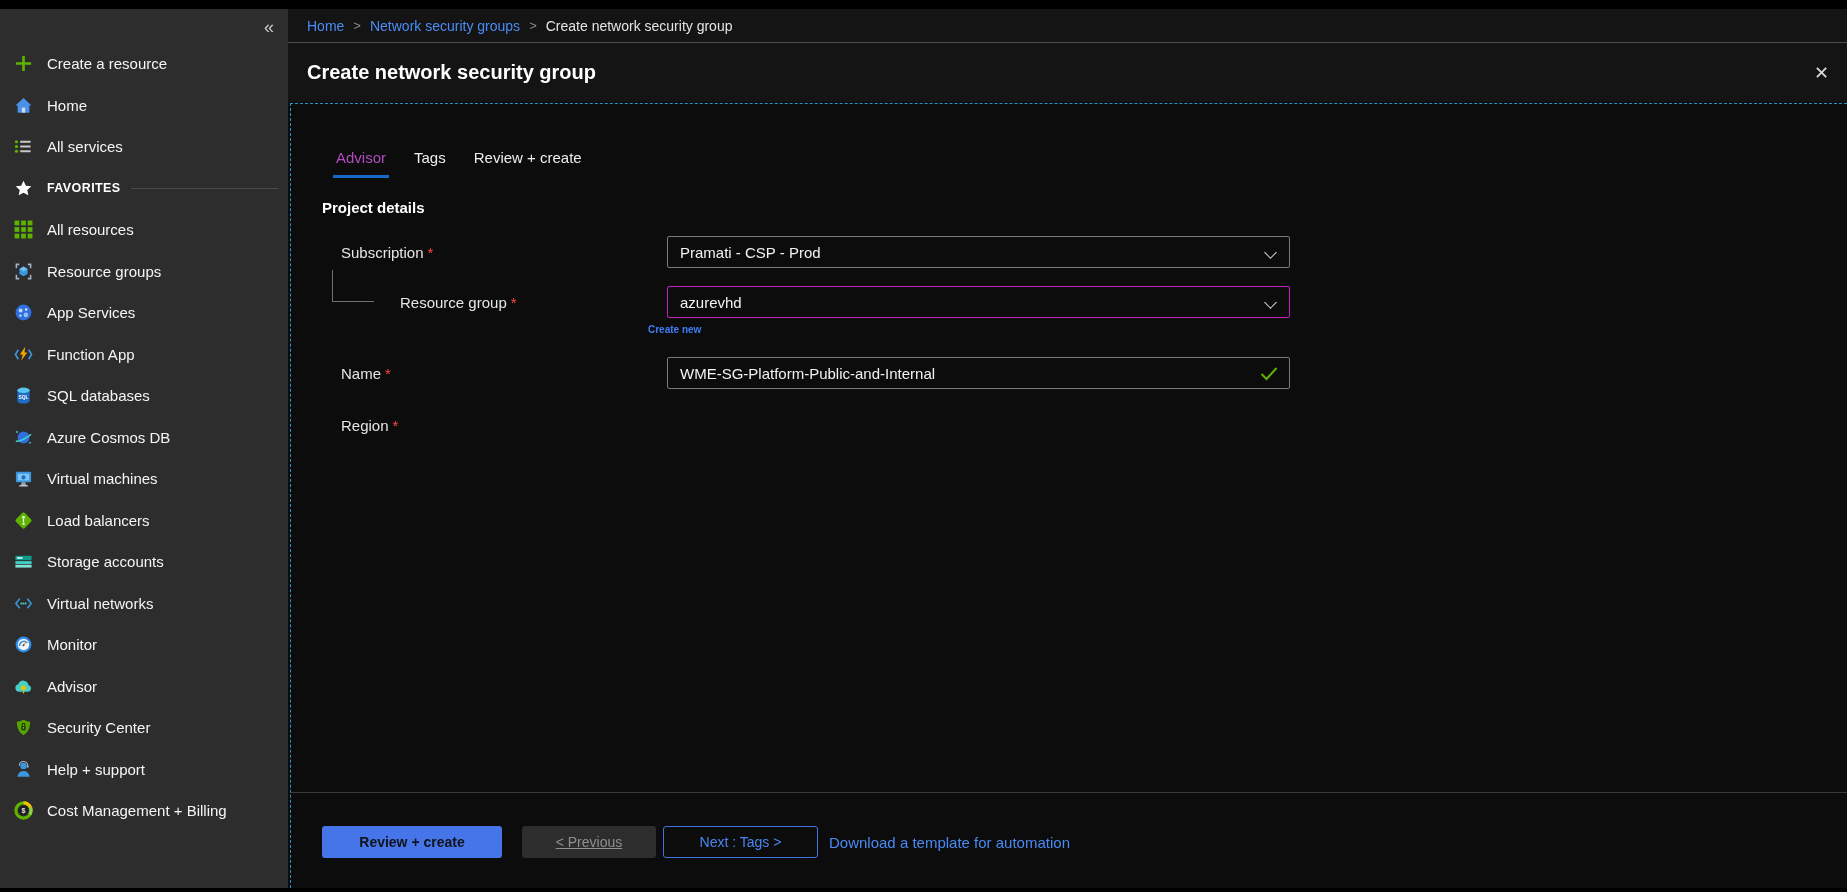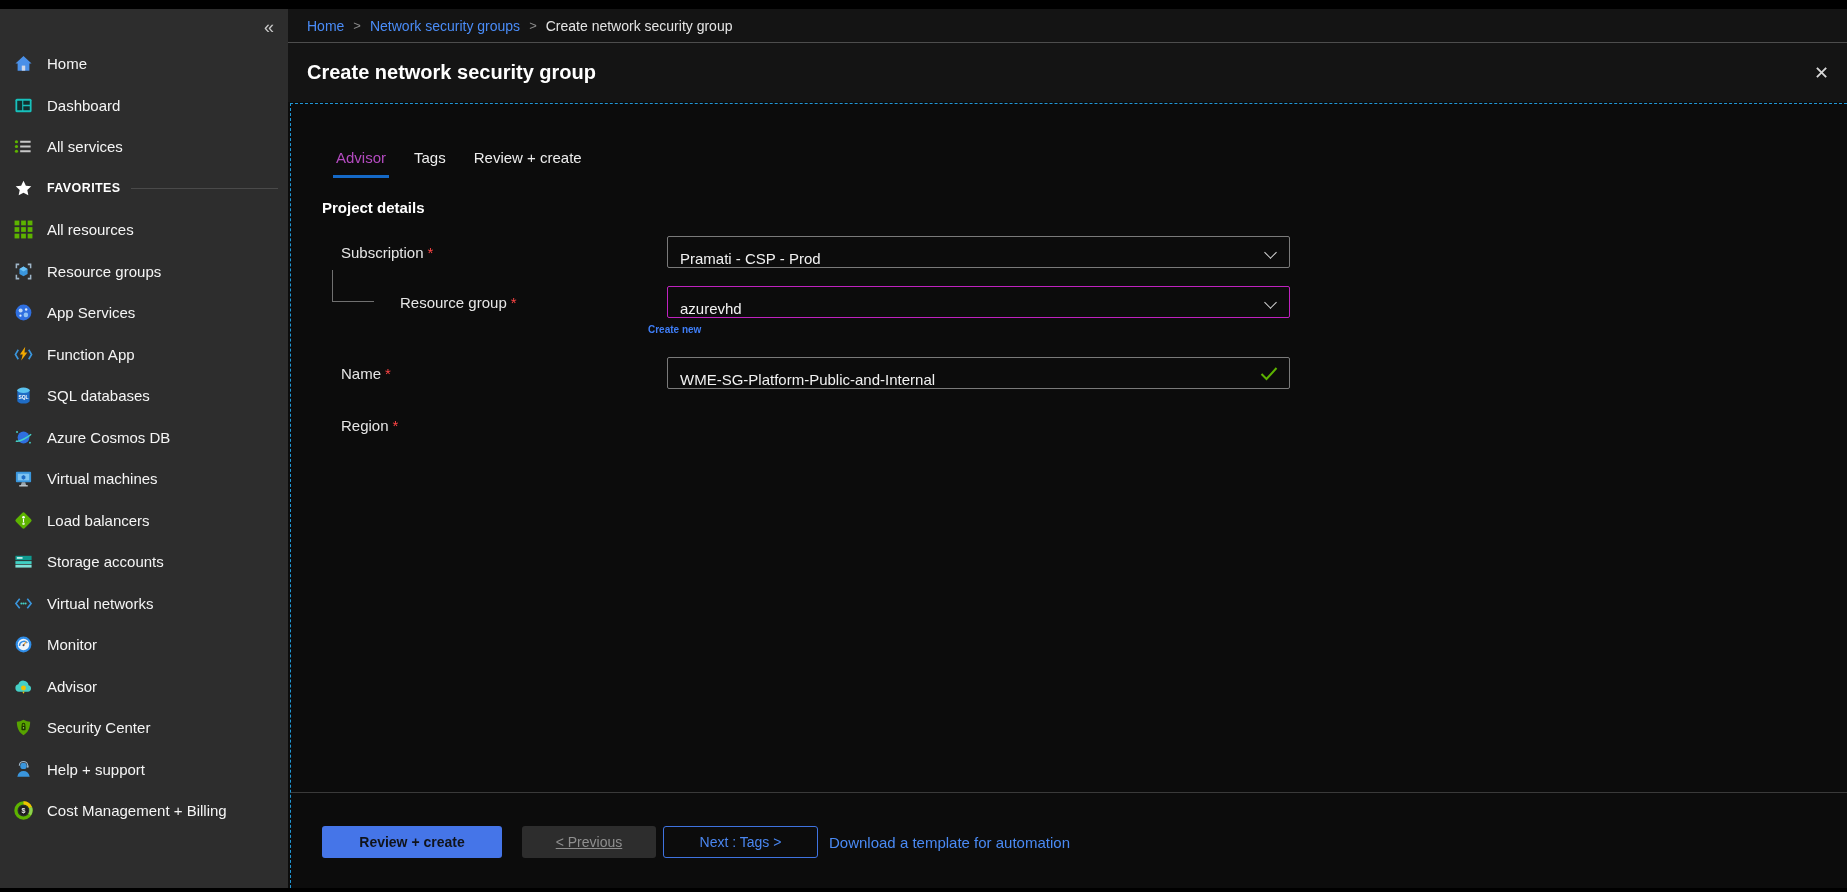--- a/index.html
+++ b/index.html
@@ -59,21 +59,21 @@
   .row-region { margin-top:20px; }
   .flabel { width:326px; font-size:15px; color:#e6e6e6; flex:none;margin-left:19px; }
   .flabel .req { color:#ff4545; margin-left:4px; }
   .rg-indent { padding-left:59px; }
   .connector {
     position:absolute; left:10px; top:-16px; width:42px; height:32px;
     border-left:1px solid #707070; border-bottom:1px solid #707070;
   }
   .field {
     width:623px; height:32px; border:1px solid #7a7a7a; border-radius:2px;
-    background:#0c0c0c; display:flex; align-items:flex-end;
+    background:#0c0c0c; display:flex; align-items:center;
     padding:0 12px; font-size:15px; color:#f2f2f2; position:relative;
   }
   .field.focus-magenta { border:1.5px solid #bf22bf; }
   .chev {
     position:absolute; right:14px; top:11px; width:9px; height:9px;
     border-right:1.8px solid #d8d8d8; border-bottom:1.8px solid #d8d8d8;
     transform:rotate(45deg);
   }
   .valid-check { position:absolute; right:10px; top:7px; }
   .create-new {
@@ -88,42 +88,39 @@
   .btn-outline { width:155px; background:transparent; color:#4a86f0; border:1px solid #3f73e0; margin-left:7px; }
   .download-link { margin-left:11px; font-size:15px; color:#4a8af4; cursor:pointer; }
 </style>
 </head>
 <body>
 
 <aside class="sidebar">
   <span class="collapse-btn">«</span>
   <nav class="nav">
 
+    <div class="nav-item">
+      <span class="nicon">
+          <svg viewBox="0 0 20 20">
+            <path d="M10 2v16M2 10h16" stroke="#5db300" stroke-width="2.8" fill="none"></path>
+          </svg>
+        </span>
+      <span class="nlabel">Create a resource</span>
+    </div>
 
     <div class="nav-item">
       <span class="nicon">
           <svg viewBox="0 0 20 20">
             <path d="M10 2.2 1.5 10h2.3v7.5h12.4V10h2.3z" fill="#4a90e8"></path>
             <rect x="8.2" y="12.2" width="3.6" height="5.3" fill="#cfd8e8"></rect>
           </svg>
         </span>
       <span class="nlabel">Home</span>
     </div>
 
-    <div class="nav-item">
-      <span class="nicon">
-          <svg viewBox="0 0 20 20">
-            <rect x="1.5" y="3" width="17" height="14" rx="1.6" fill="#17c1bc"></rect>
-            <rect x="3.4" y="5" width="5.2" height="10" fill="#12302f"></rect>
-            <rect x="9.8" y="5" width="6.8" height="4.2" fill="#12302f"></rect>
-            <rect x="9.8" y="10.8" width="6.8" height="4.2" fill="#12302f"></rect>
-          </svg>
-        </span>
-      <span class="nlabel">Dashboard</span>
-    </div>
 
     <div class="nav-item">
       <span class="nicon">
           <svg viewBox="0 0 20 20">
             <g fill="#5db300">
               <circle cx="2.6" cy="5" r="1.7"></circle>
               <circle cx="2.6" cy="10" r="1.7"></circle>
               <circle cx="2.6" cy="15" r="1.7"></circle>
             </g>
             <g stroke="#c8c8c8" stroke-width="1.9">

